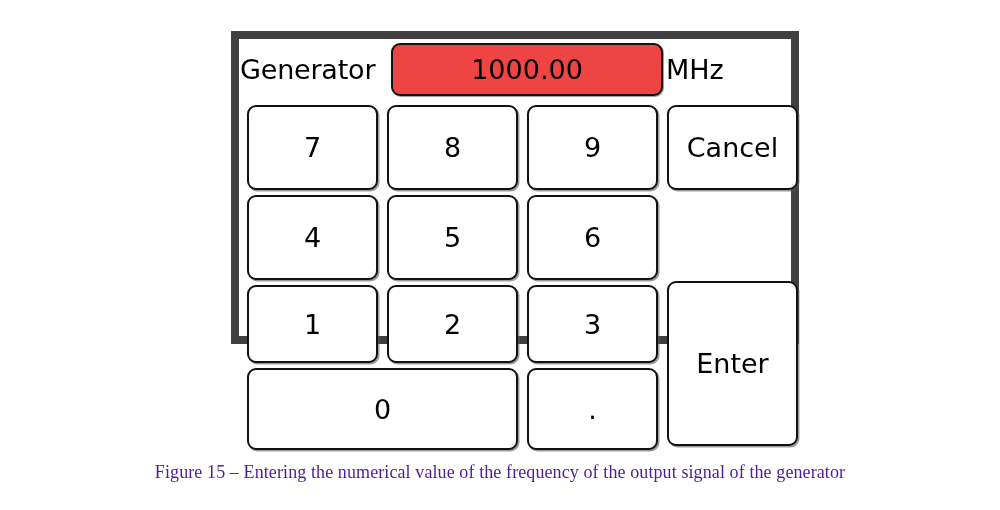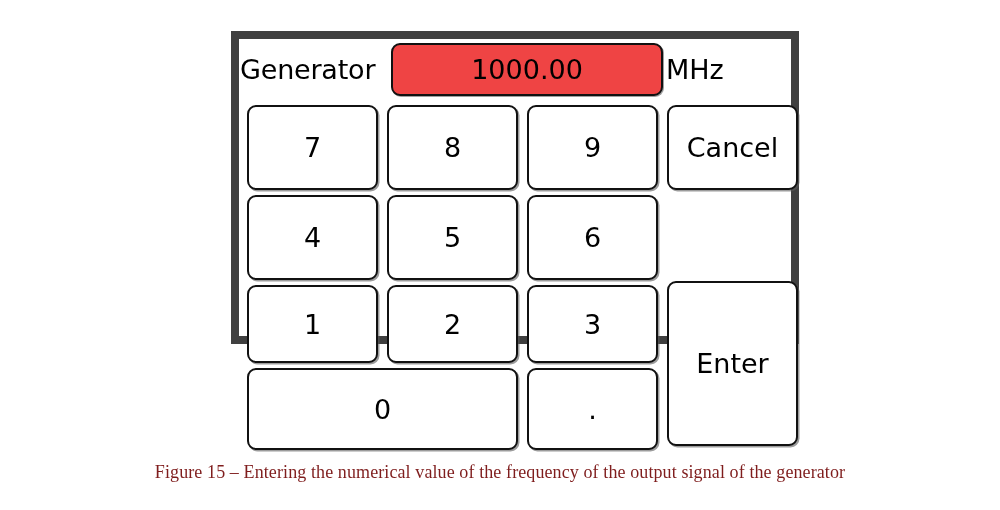--- a/index.html
+++ b/index.html
@@ -123,21 +123,21 @@
 
   
   #figure-caption {
     position: absolute;
     left: 0;
     top: 462px;
     width: 1000px;
     text-align: center;
     font-family: "Liberation Serif", serif;
     font-size: 18px;
-    color: #7f1d1d;
+    color: #4c1d95;
     letter-spacing: 0.1px;
   }
 </style>
 </head>
 <body>
 
 <div id="figure-area">
 
   <div id="keypad-panel">
 

